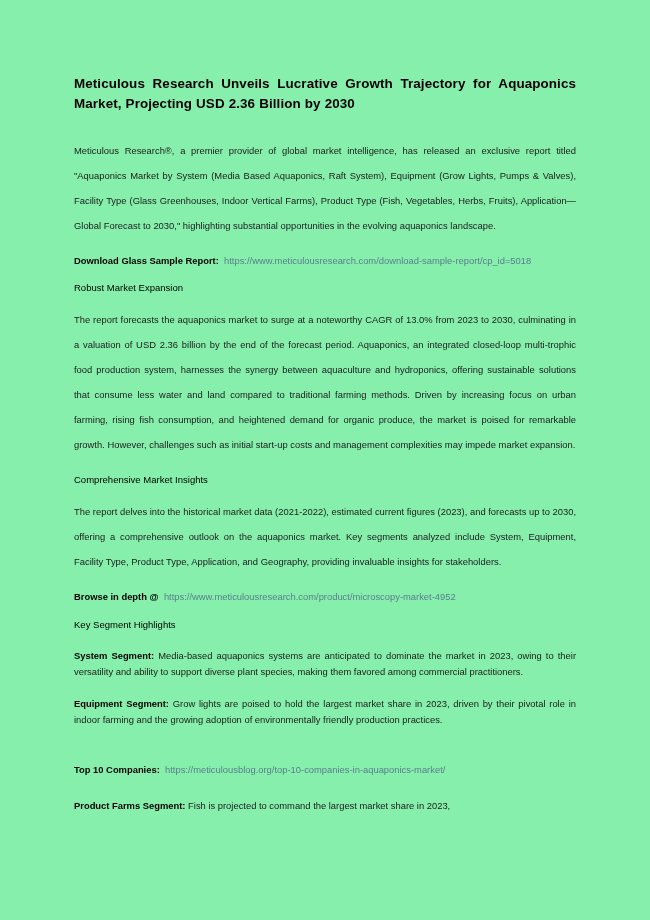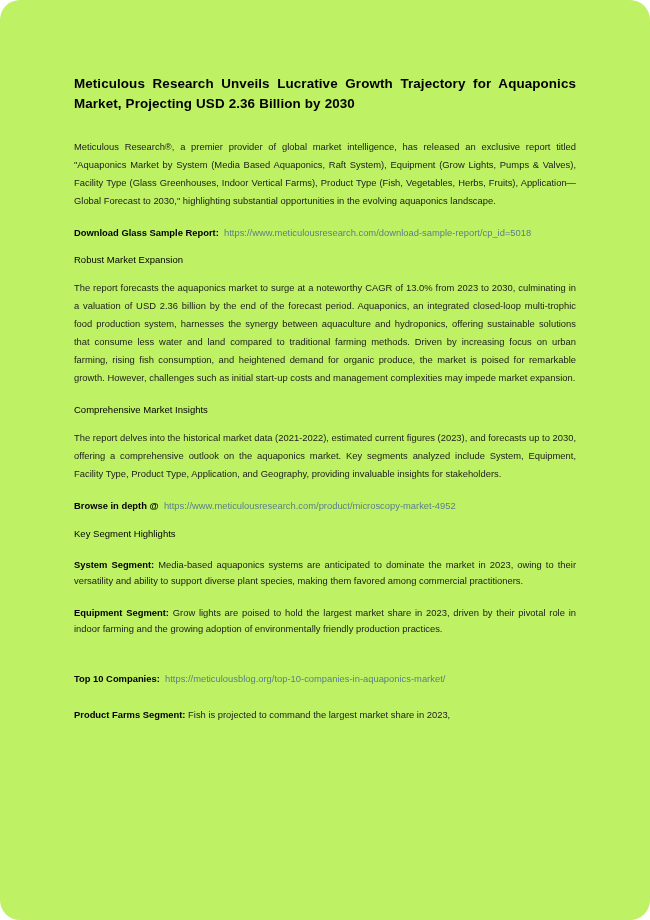--- a/index.html
+++ b/index.html
@@ -12,23 +12,22 @@
     background: #ffffff;
     font-family: "Liberation Sans", sans-serif;
     -webkit-font-smoothing: antialiased;
     overflow: hidden;
   }
 
   .page {
     position: relative;
     width: 650px;
     height: 920px;
-    background: #bef264;
+    background: #86efac;
     box-sizing: border-box;
-    border-radius: 20px;
   }
 
   .content {
     position: absolute;
     left: 74px;
     top: 74px;
     width: 502px;
   }
 
   h1.doc-title {
@@ -38,21 +37,21 @@
     color: #000000;
     margin: 0 0 0 0;
     text-align: justify;
     text-align-last: left;
     letter-spacing: 0.1px;
     word-spacing: 0.2px;
   }
 
   .para {
     font-size: 9.4px;
-    line-height: 18px;
+    line-height: 25px;
     color: #1b1b1b;
     text-align: justify;
     text-align-last: left;
     margin: 0;
     letter-spacing: 0.01px;
   }
 
   .subhead {
     font-size: 9.5px;
     line-height: 16px;

